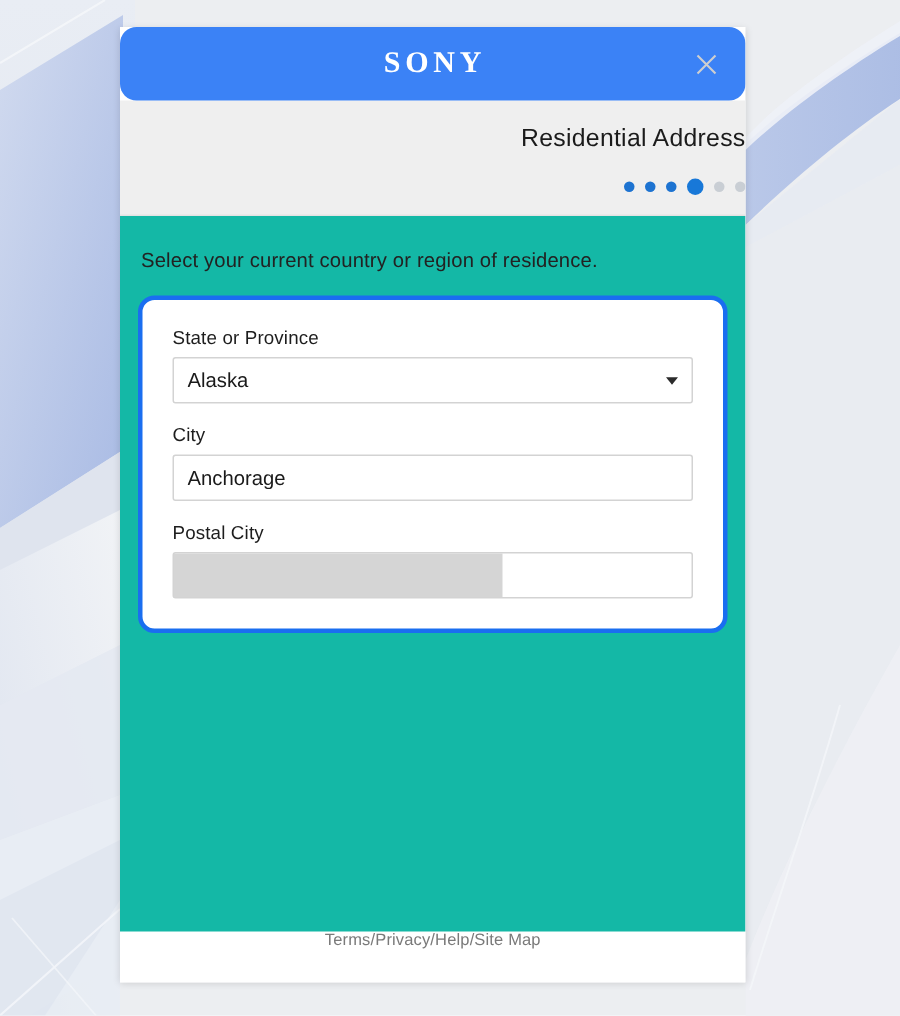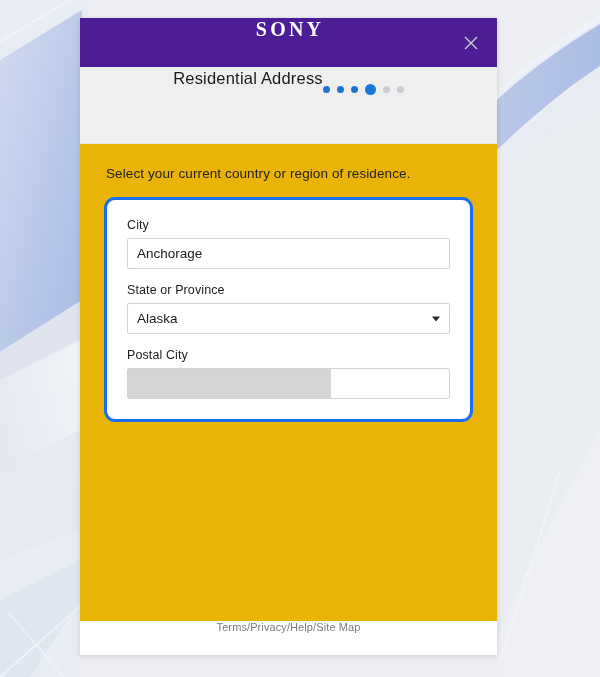--- a/index.html
+++ b/index.html
@@ -33,25 +33,26 @@
     box-shadow: 0 1px 5px rgba(0,0,0,0.14);
     overflow: hidden;
     display: flex;
     flex-direction: column;
   }
 
   
   .brandbar {
     position: relative;
     height: 49px;
-    background: #4c1d95;
+    background: #3b82f6;
     flex: 0 0 49px;
     display: flex;
-    align-items: flex-start;
-    justify-content: center;
+    align-items: center;
+    justify-content: center;
+    border-radius: 11px;
   }
   .brand-logo {
     color: #ffffff;
     font-family: "Liberation Serif", serif;
     font-size: 20px;
     font-weight: 700;
     letter-spacing: 3.2px;
     padding-left: 3px;
     user-select: none;
   }
@@ -67,22 +68,22 @@
     justify-content: center;
     cursor: pointer;
   }
   .close-btn svg { display: block; }
 
   
   .subhead {
     flex: 0 0 77px;
     background: #efefef;
     display: flex;
-    flex-direction: row;
-    align-items: flex-start;
+    flex-direction: column;
+    align-items: flex-end;
     justify-content: center;
     border-bottom: 1px solid #e3e3e3;
   }
   .subhead-title {
     font-size: 16.5px;
     color: #1b1b1b;
     letter-spacing: .2px;
     margin-top: 2px;
   }
   .dots {
@@ -92,22 +93,22 @@
     margin-top: 17px;
   }
   .dot { width: 7px; height: 7px; border-radius: 50%; background: #1d73d1; }
   .dot.active { width: 11px; height: 11px; background: #1878d8; }
   .dot.inactive { background: #c9ced4; }
 
   
   .body {
     flex: 1 1 auto;
     position: relative;
-    padding: 0 24px;
-    background: #eab308;
+    padding: 0 12px;
+    background: #14b8a6;
   }
   .lead {
     font-size: 13.5px;
     color: #222222;
     padding: 22px 0 0 2px;
     letter-spacing: .1px;
   }
 
   
   .focus-group {
@@ -248,30 +249,30 @@
     </div>
   </div>
 
   <div class="body">
 
     <div class="lead">Select your current country or region of residence.</div>
 
     <div class="focus-group">
 
       <div class="field">
-        <label class="field-label">City</label>
-        <input class="text-input" type="text" value="Anchorage" style="">
-      </div>
-
-      <div class="field">
         <label class="field-label">State or Province</label>
         <div class="select-wrap">
           <input class="text-input" type="text" readonly="" value="Alaska" style="">
           <span class="caret"></span>
         </div>
+      </div>
+
+      <div class="field">
+        <label class="field-label">City</label>
+        <input class="text-input" type="text" value="Anchorage" style="">
       </div>
 
       <div class="field">
         <label class="field-label">Postal City</label>
         <div class="masked-wrap">
           <input class="text-input" type="text" value="" style="">
           <span class="mask-overlay"></span>
         </div>
       </div>
 

